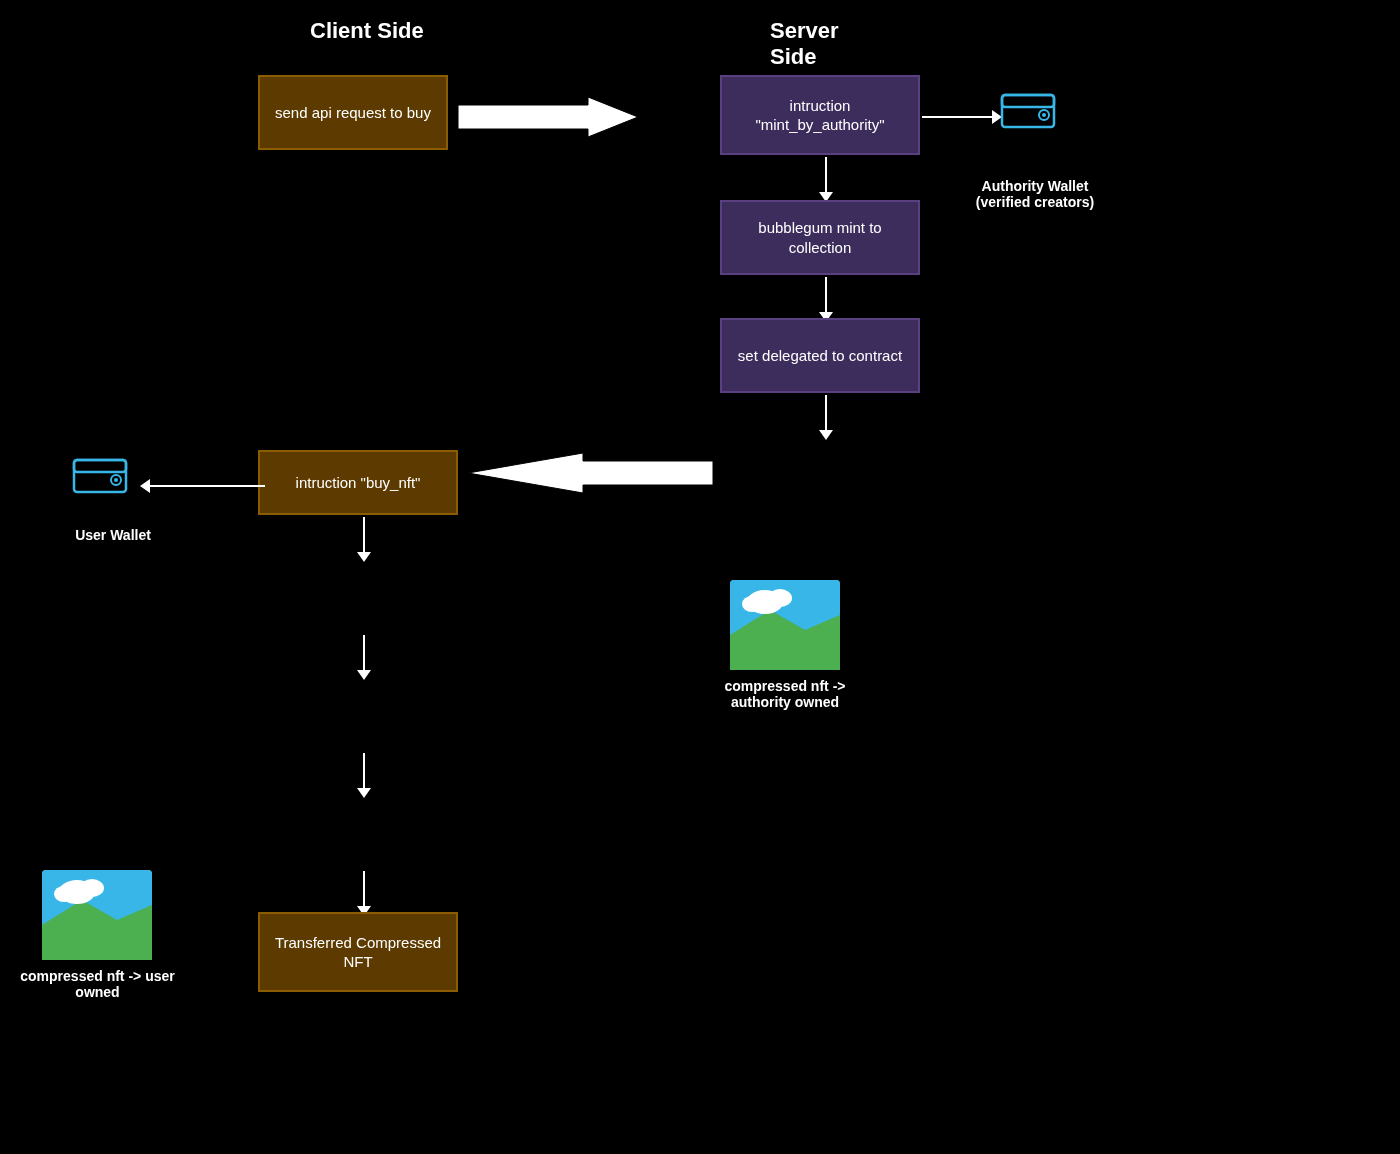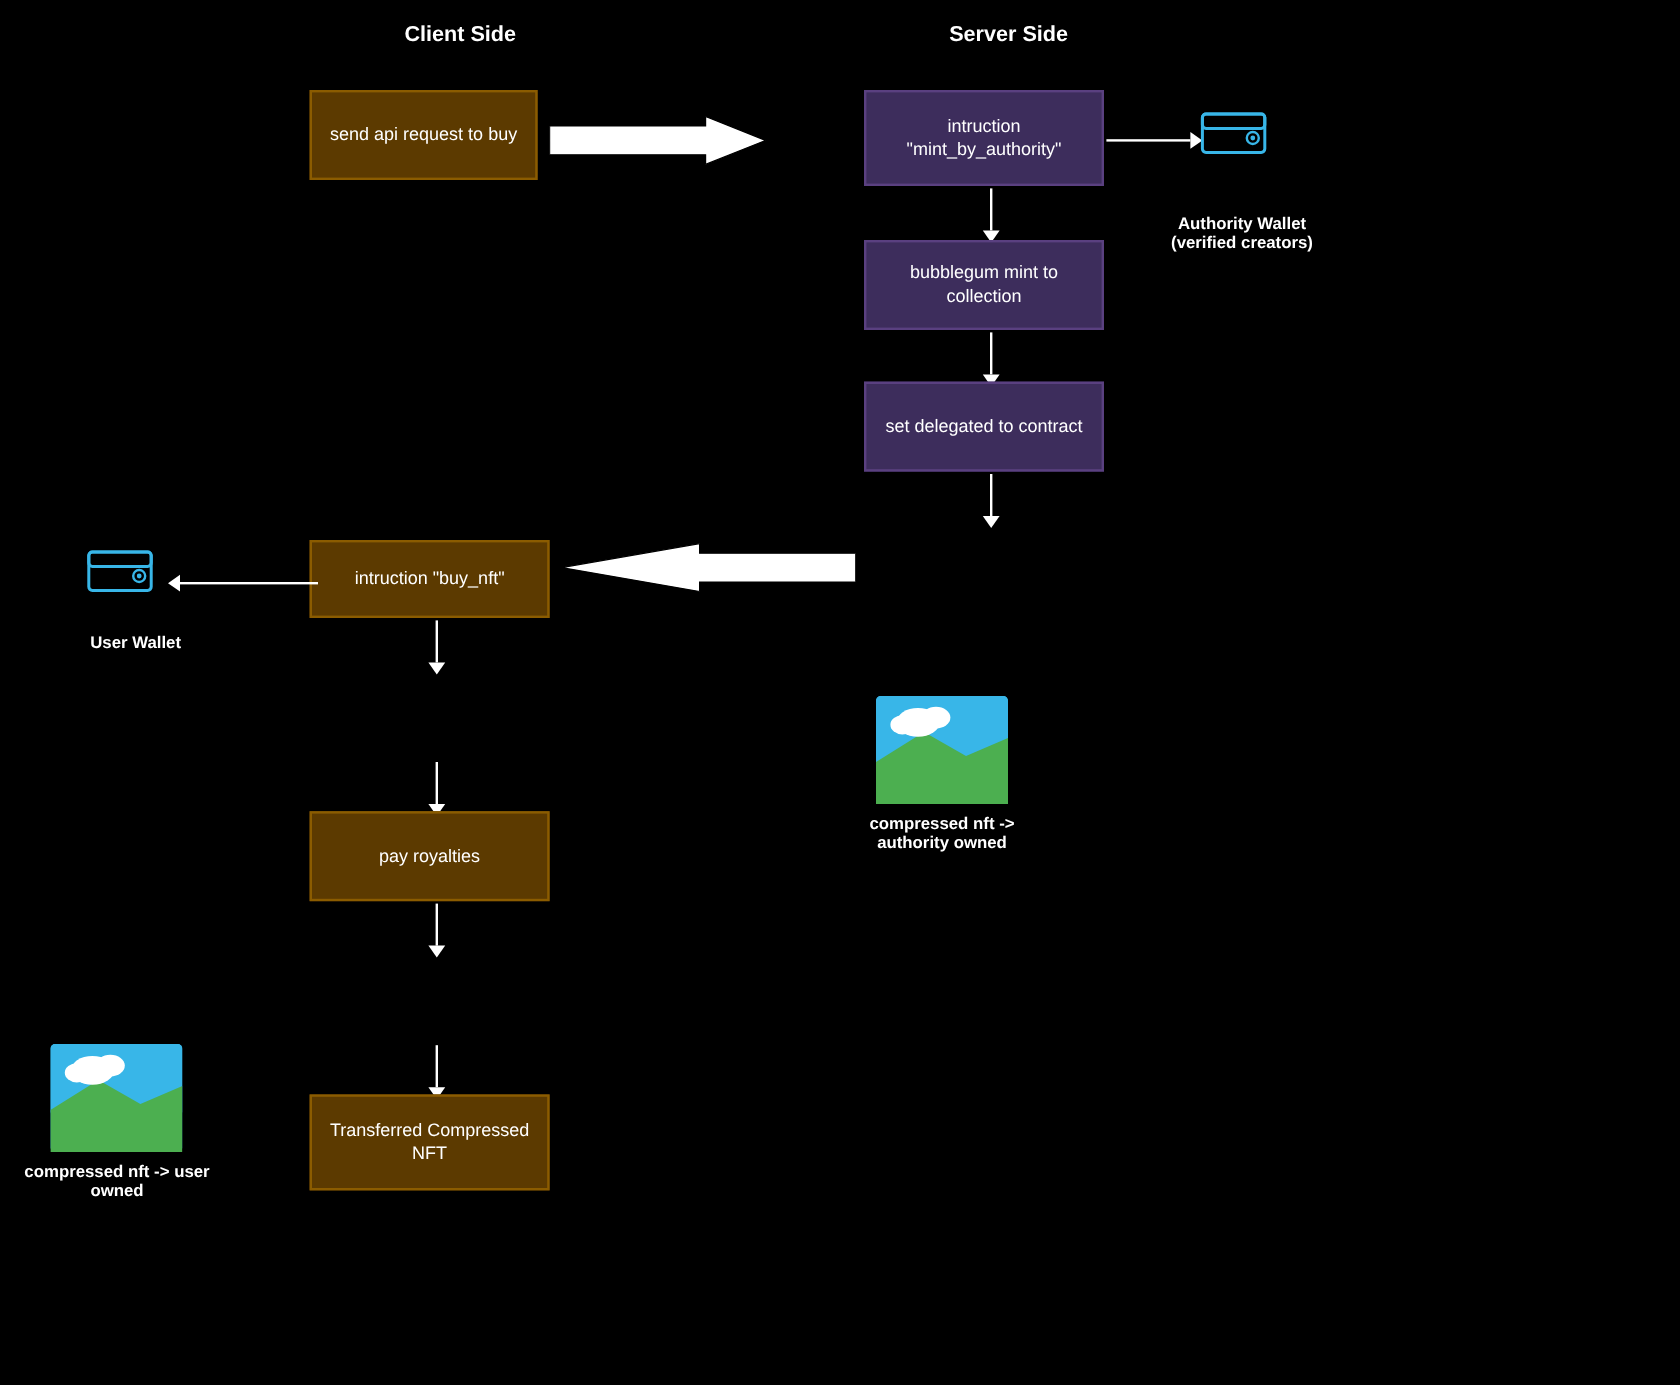--- a/index.html
+++ b/index.html
@@ -15,23 +15,23 @@
 
     .diagram-container {
       position: relative;
       width: 1400px;
       height: 1154px;
     }
 
     
     .section-label {
       position: absolute;
-      text-align: right;
+      text-align: left;
       font-weight: bold;
-      font-size: 18px;
+      font-size: 22px;
       color: #fff;
     }
 
     
     .box {
       position: absolute;
       border: 2px solid;
       text-align: center;
       display: flex;
       align-items: center;
@@ -224,23 +224,20 @@
     <div class="arrow-line-v" style="height:35px;"></div>
     <div class="arrow-head-down"></div>
   </div>
 
 
   <div class="arrow-down" style="left:357px; top:635px;">
     <div class="arrow-line-v" style="height:35px;"></div>
     <div class="arrow-head-down"></div>
   </div>
 
-  <div class="box box-brown" style="left:258px; top:676px; width:200px; height:75px;">
-    <span>pay royalties</span>
-  </div>
 
   <div class="arrow-down" style="left:357px; top:753px;">
     <div class="arrow-line-v" style="height:35px;"></div>
     <div class="arrow-head-down"></div>
   </div>
 
 
   <div class="arrow-down" style="left:357px; top:871px;">
     <div class="arrow-line-v" style="height:35px;"></div>
     <div class="arrow-head-down"></div>

